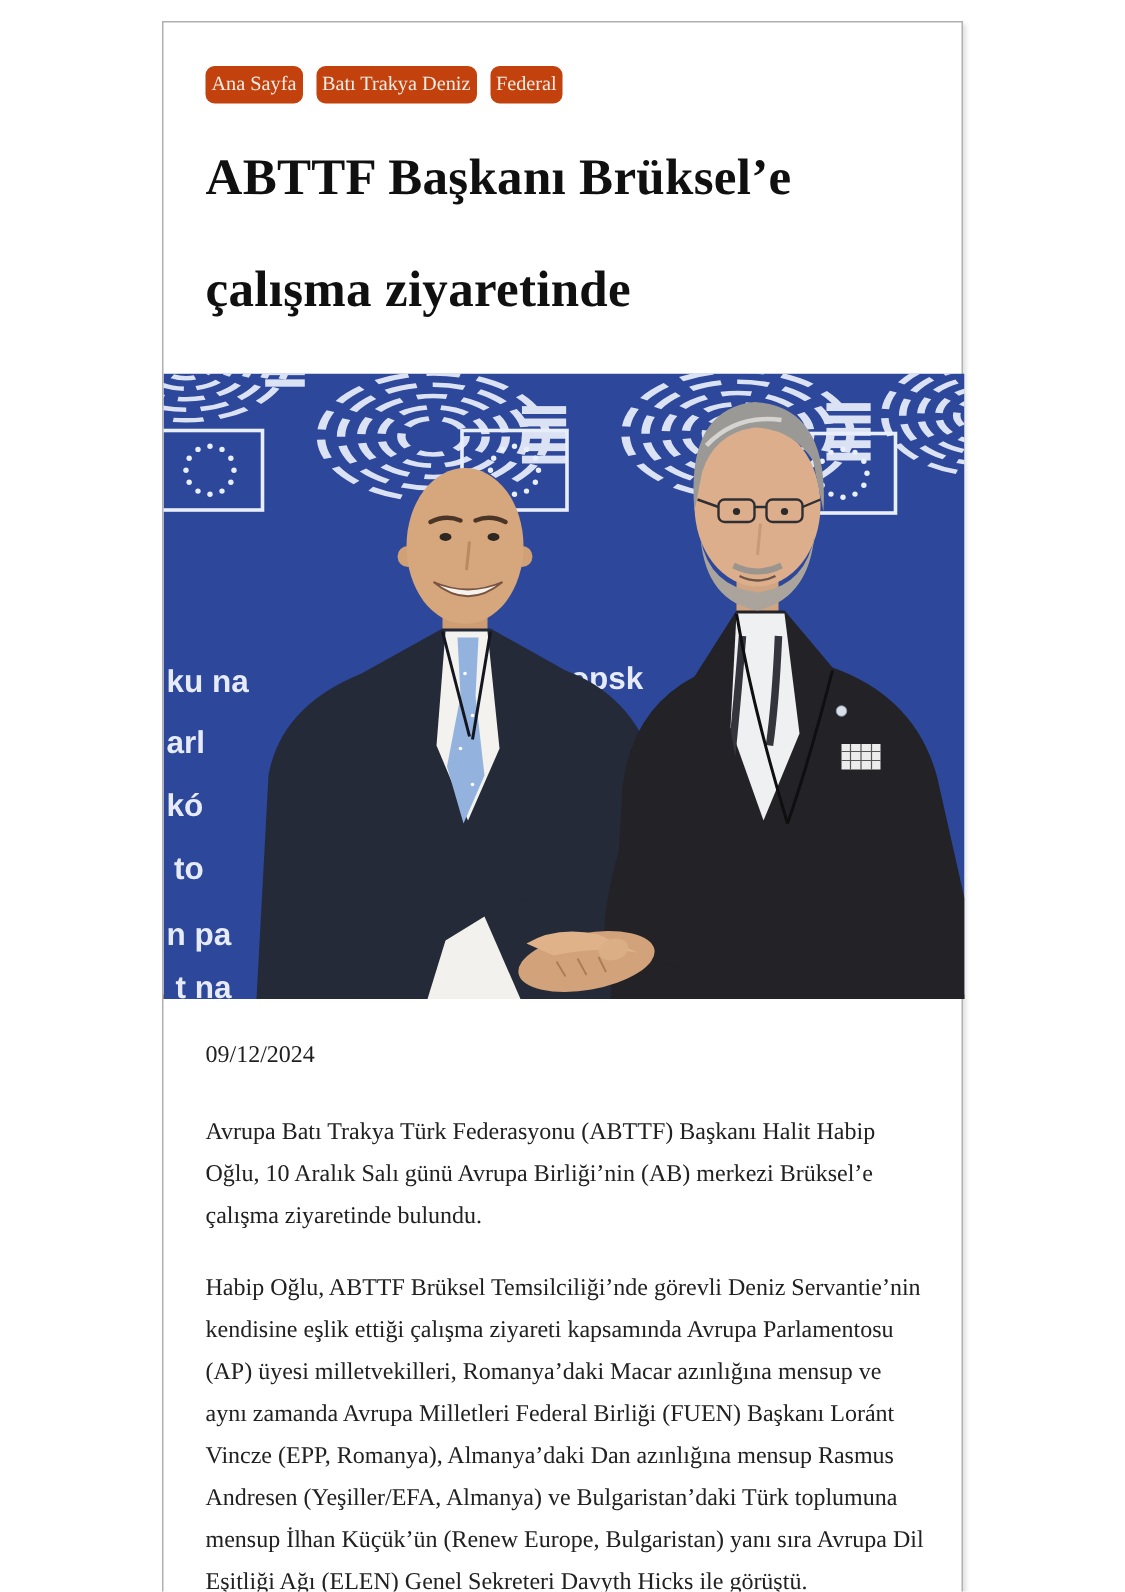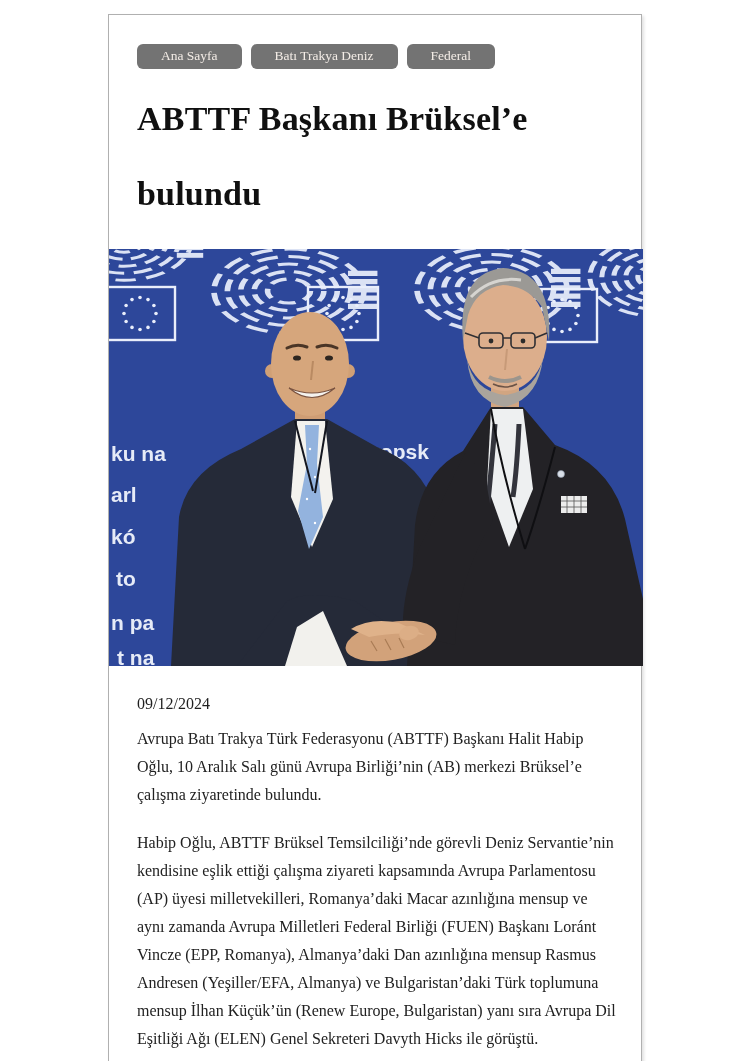--- a/index.html
+++ b/index.html
@@ -9,58 +9,58 @@
   }
   .card{
     position:absolute;left:108px;top:14px;width:534px;height:1100px;
     background:#ffffff;border:1px solid #b0b0b0;
     box-shadow:2px 2px 3px rgba(0,0,0,0.12);
     box-sizing:border-box;
   }
   .inner{padding:0 28px;}
   .tags{margin-top:29px;display:flex;gap:9px;}
   .tag{
-    display:inline-block;background:#737373;color:#f4ede7;
-    font-size:13.5px;line-height:1;padding:5px 24px 6px;border-radius:6px;
+    display:inline-block;background:#c2410c;color:#f4ede7;
+    font-size:13.5px;line-height:1;padding:5px 4px 6px;border-radius:6px;
     text-decoration:none;cursor:pointer;white-space:nowrap;
     font-family:"Liberation Serif", serif;
   }
   .headline{
     margin:19px 0 0;color:#101010;font-weight:700;
     font-size:34px;line-height:51px;letter-spacing:0.2px;
   }
   .headline span{display:block;margin-top:24px;}
   .photo{
     margin-top:30px;width:534px;height:417px;line-height:0;
     border-bottom:3px solid #a16207;box-sizing:border-box;
     position:relative;left:0;
   }
   .photo svg{display:block;}
   .date{margin-top:29px;font-size:16px;color:#1f1f1f;}
   .para{
-    margin:12px 0 0;font-size:16px;line-height:28px;color:#212121;
+    margin:28px 0 0;font-size:16px;line-height:28px;color:#212121;
     width:480px;
   }
   .para + .para{margin-top:20px;}
 </style>
 </head>
 <body>
 
 <div class="card">
   <div class="inner">
 
     <div class="tags">
       <a class="tag">Ana Sayfa</a>
       <a class="tag">Batı Trakya Deniz</a>
       <a class="tag">Federal</a>
     </div>
 
     <h1 class="headline">
       <span>ABTTF Başkanı Brüksel’e</span>
-      <span>bulundu</span>
+      <span>çalışma ziyaretinde</span>
     </h1>
   </div>
 
   <div class="photo">
     <svg width="534" height="417" viewBox="0 0 534 417" xmlns="http://www.w3.org/2000/svg" role="img" aria-label="İki kişi Avrupa Parlamentosu fonu önünde el sıkışıyor">
       <defs>
         <g id="euflag">
           <rect x="0" y="0" width="70" height="53" fill="none" stroke="#e9eefb" stroke-width="2.4"></rect>
           <g fill="#e9eefb">
             <circle cx="51" cy="26.5" r="1.8"></circle>

